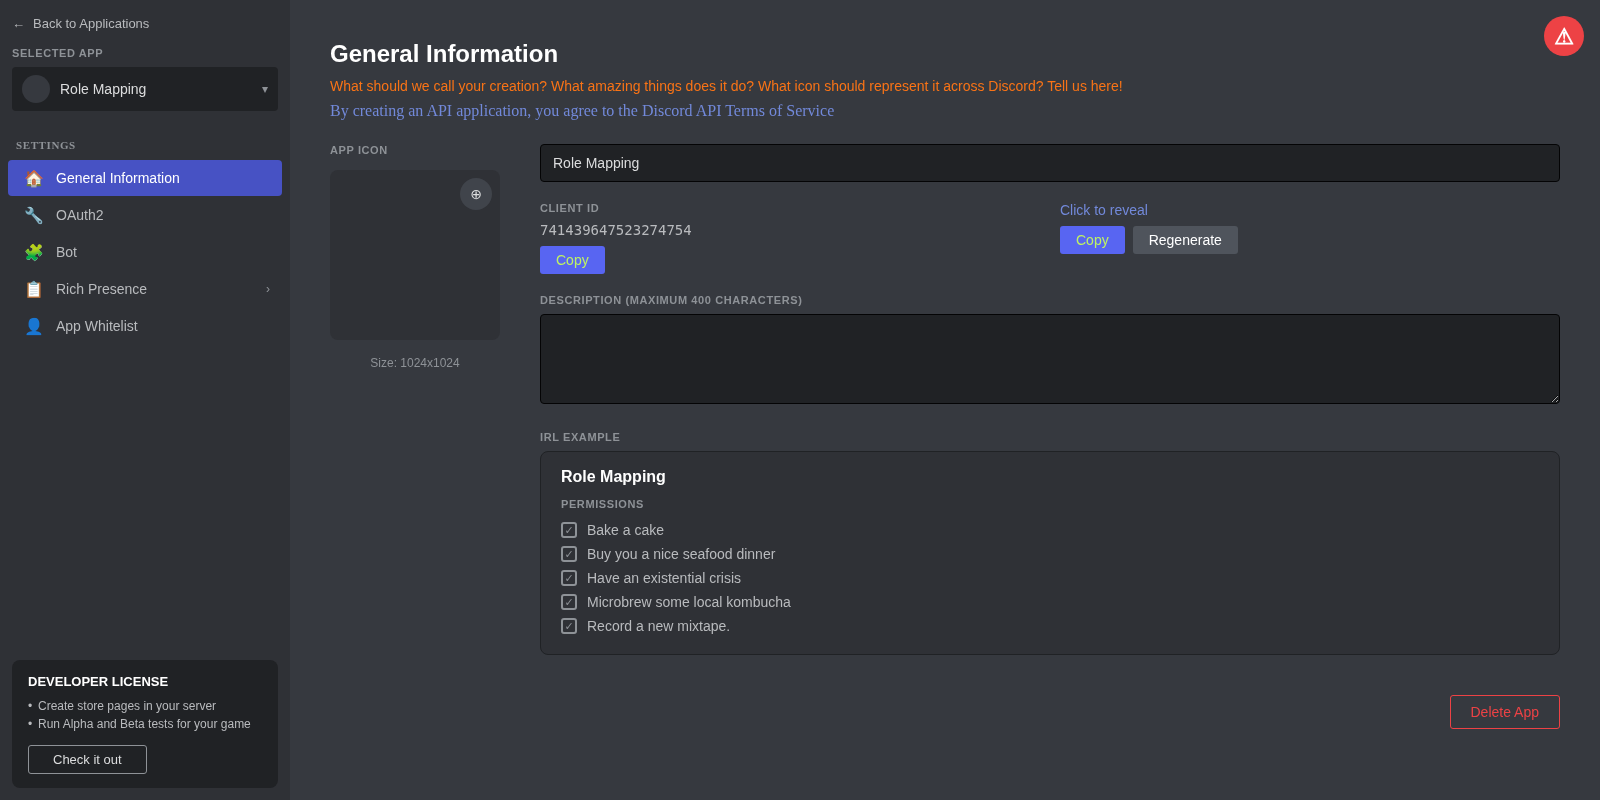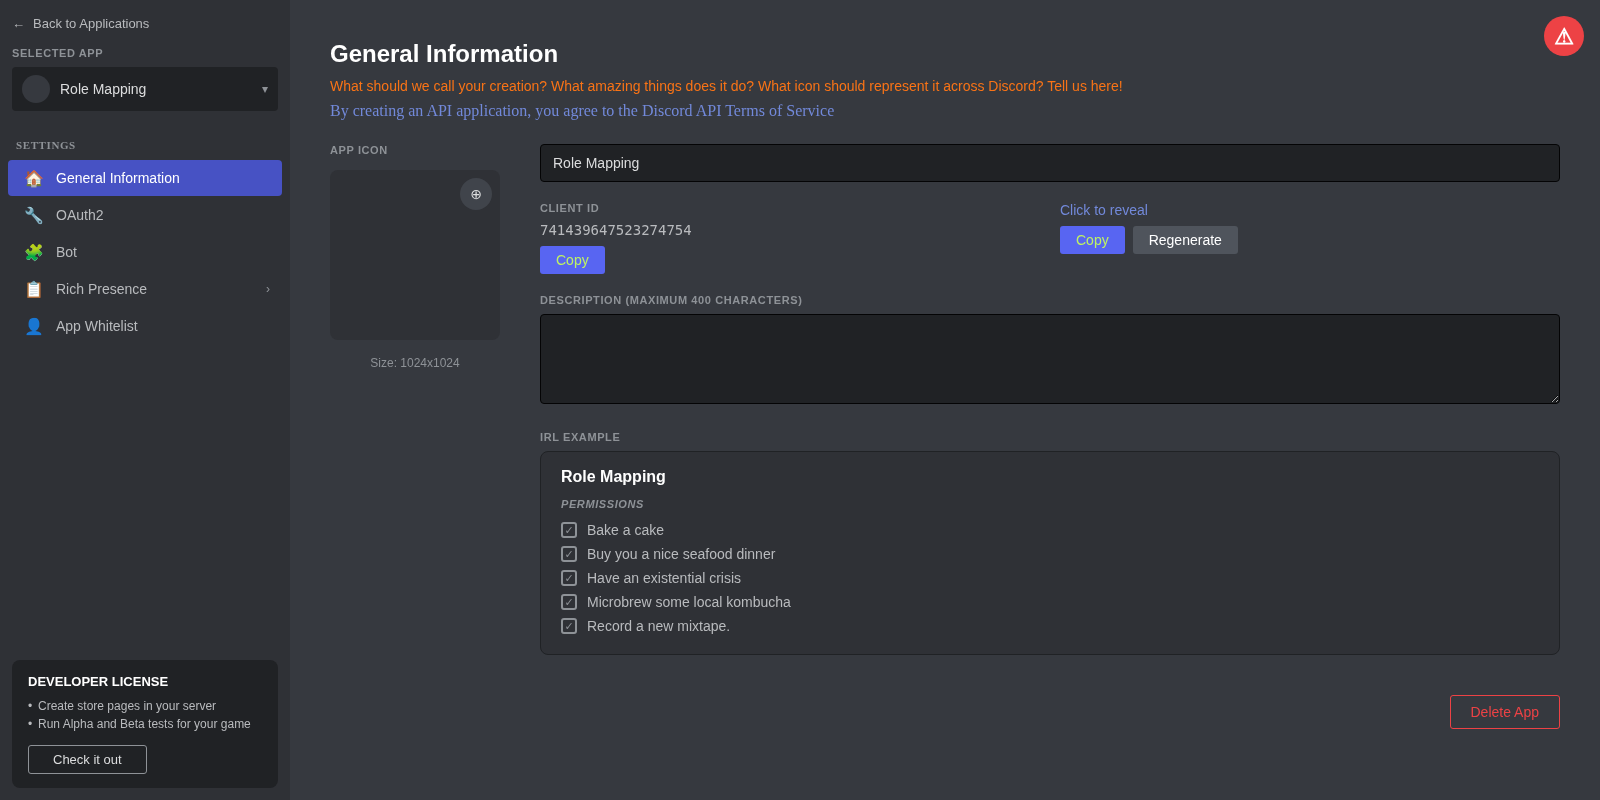--- a/index.html
+++ b/index.html
@@ -356,21 +356,20 @@
       margin-bottom: 12px;
     }
 
     .permissions-label {
       font-size: 11px;
       font-weight: 700;
       color: #8e9297;
       letter-spacing: 0.6px;
       text-transform: uppercase;
       margin-bottom: 8px;
-      font-style: italic;
     }
 
     .permission-item {
       display: flex;
       align-items: center;
       gap: 10px;
       padding: 4px 0;
       font-size: 14px;
       color: #b9bbbe;
     }

